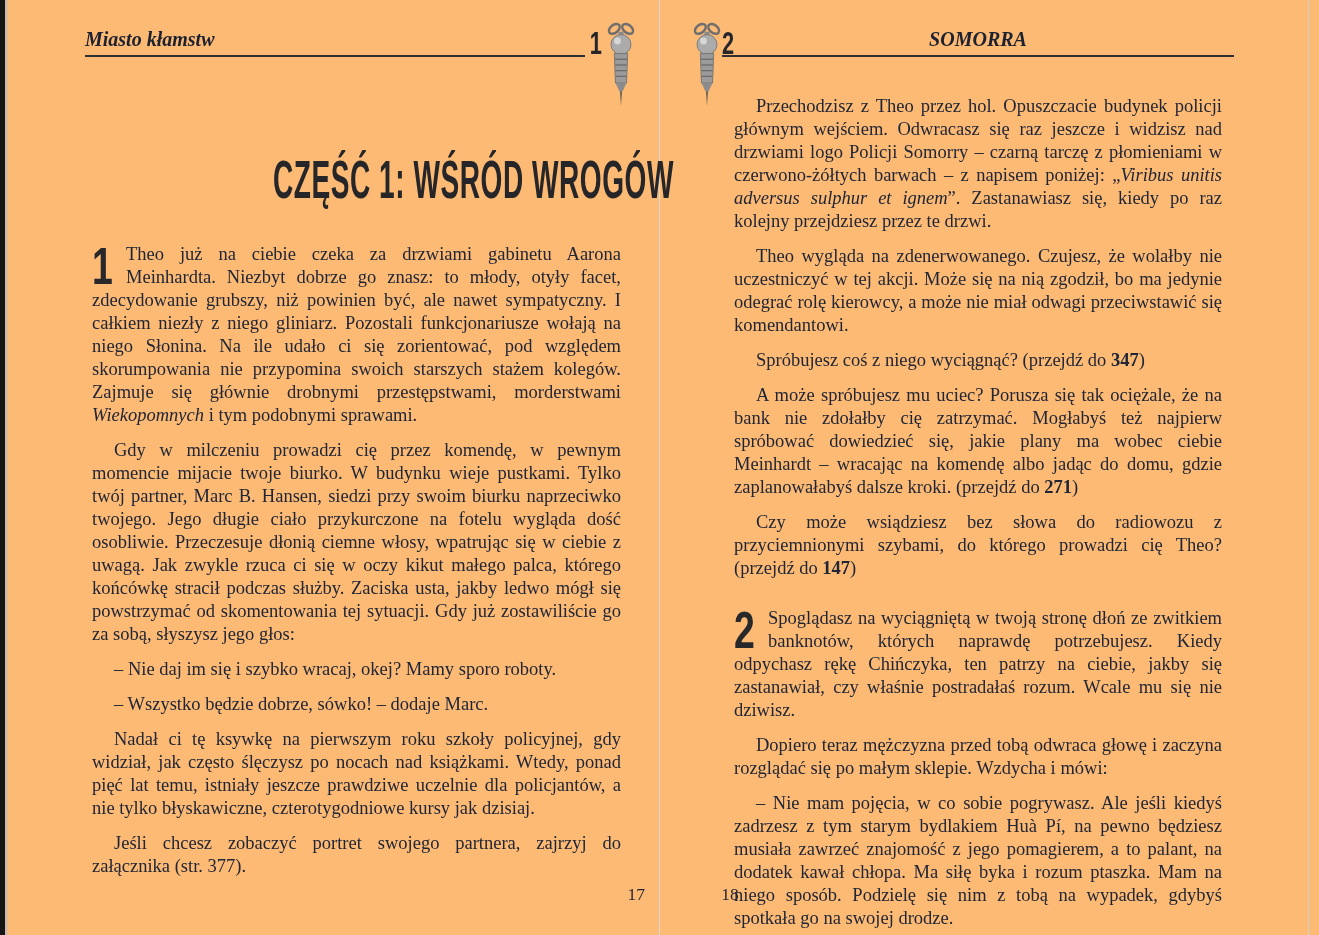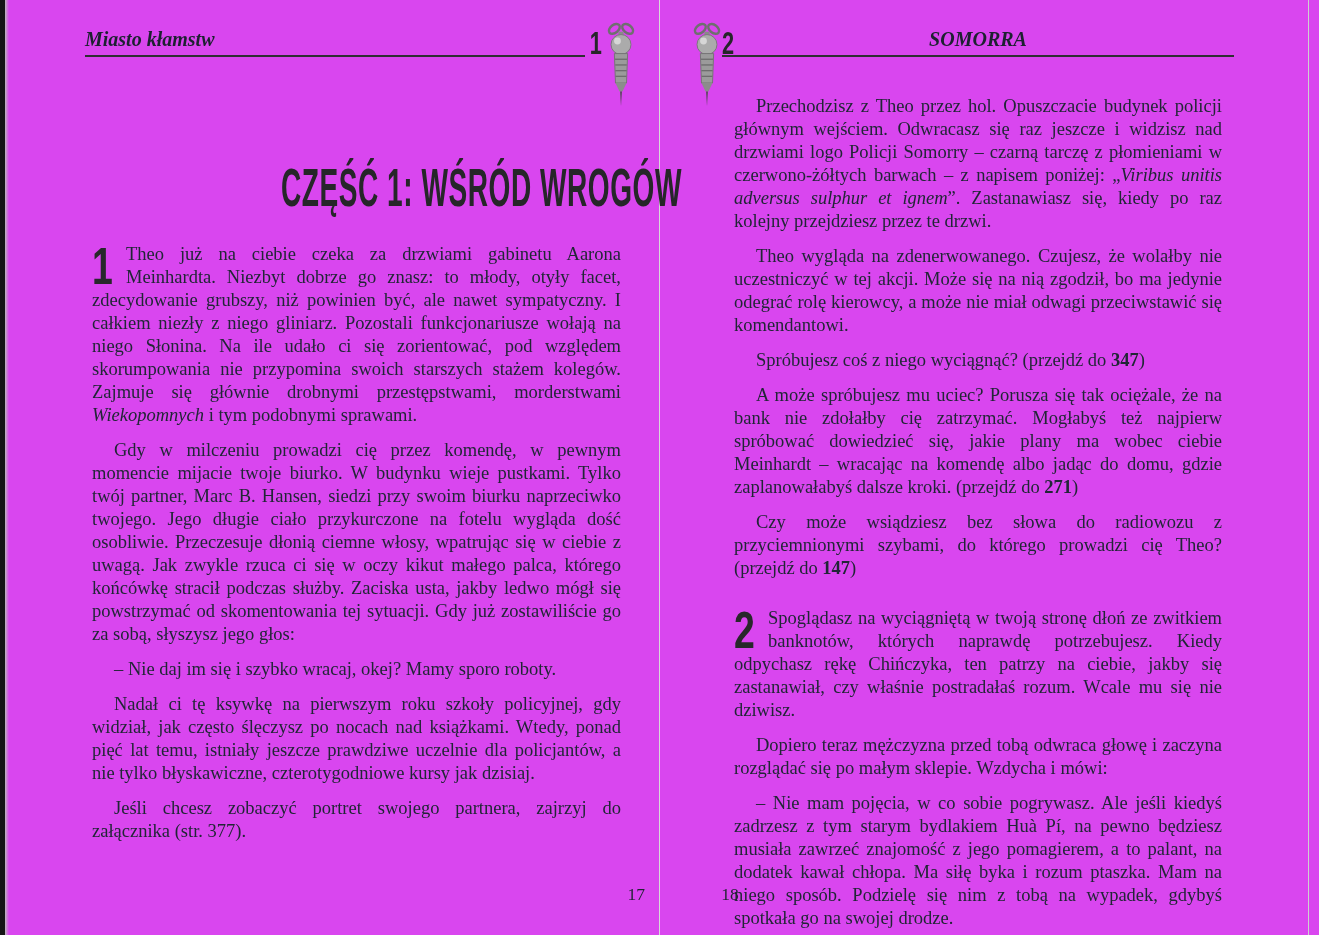--- a/index.html
+++ b/index.html
@@ -3,21 +3,21 @@
 <meta charset="utf-8">
 <style>
   html,body{margin:0;padding:0;}
   body{
     width:1319px;height:935px;overflow:hidden;
     background:#ffffff;
     font-family:"Liberation Serif", serif;
     color:#212636;
     position:relative;
   }
-  .spread{position:absolute;inset:0;background:#d946ef;text-decoration:underline;}
+  .spread{position:absolute;inset:0;background:#fdba74;text-decoration:underline;}
   .edge-left{position:absolute;left:0;top:0;width:5px;height:935px;background:#151515;}
   .edge-left-soft{position:absolute;left:5px;top:0;width:4px;height:935px;background:linear-gradient(90deg,#b9b9b9,rgba(255,255,255,0));}
   .gutter{position:absolute;left:659px;top:0;width:1px;height:935px;background:#d8d8d8;}
   .edge-right{position:absolute;left:1308px;top:0;width:1px;height:935px;background:#cfcfcf;}
 
   .page{position:absolute;top:0;height:935px;}
   .page-left{left:5px;width:654px;}
   .page-right{left:660px;width:648px;}
 
   
@@ -30,21 +30,21 @@
   }
   .rh-num{
     position:absolute;
     font-family:"Liberation Sans", sans-serif;
     font-weight:700;font-size:32px;line-height:1;
     color:#26262a;display:inline-block;
     transform:scaleX(0.68);
   }
 
   .section-title{
-    position:absolute;margin:16px;text-align:center;
+    position:absolute;margin:8px;text-align:center;
     font-family:"Liberation Sans", sans-serif;
     font-weight:700;color:#262629;
     font-size:54px;line-height:1;white-space:nowrap;
   }
   .section-title .condensed{
     display:inline-block;transform:scaleX(0.52);transform-origin:center;
     letter-spacing:1px;
   }
 
   .body-col{
@@ -107,20 +107,21 @@
     </svg>
 
     <h1 class="section-title" style="left:75px;top:144px;width:558px;">
       <span class="condensed">CZĘŚĆ 1: WŚRÓD WROGÓW</span>
     </h1>
 
     <div class="body-col" style="left:75px;top:231px;width:553px;">
         <p class="drop"><span class="dropcap">1</span><span>Theo już na ciebie czeka za drzwiami gabinetu Aarona Meinhardta. Niezbyt dobrze go znasz: to młody, otyły facet, zdecydowanie grubszy, niż powinien być, ale nawet sympatyczny. I całkiem niezły z niego gliniarz. Pozostali funkcjonariusze wołają na niego Słonina. Na ile udało ci się zorientować, pod względem skorumpowania nie przypomina swoich starszych stażem kolegów. Zajmuje się głównie drobnymi przestępstwami, morderstwami </span><span class="it">Wiekopomnych</span><span> i tym podobnymi sprawami.</span></p>
         <p class="indent"><span>Gdy w milczeniu prowadzi cię przez komendę, w pewnym momencie mijacie twoje biurko. W budynku wieje pustkami. Tylko twój partner, Marc B. Hansen, siedzi przy swoim biurku naprzeciwko twojego. Jego długie ciało przykurczone na fotelu wygląda dość osobliwie. Przeczesuje dłonią ciemne włosy, wpatrując się w ciebie z uwagą. Jak zwykle rzuca ci się w oczy kikut małego palca, którego końcówkę stracił podczas służby. Zaciska usta, jakby ledwo mógł się powstrzymać od skomentowania tej sytuacji. Gdy już zostawiliście go za sobą, słyszysz jego głos:</span></p>
         <p class="indent"><span>– Nie daj im się i szybko wracaj, okej? Mamy sporo roboty.</span></p>
+        <p class="indent"><span>– Wszystko będzie dobrze, sówko! – dodaje Marc.</span></p>
         <p class="indent"><span>Nadał ci tę ksywkę na pierwszym roku szkoły policyjnej, gdy widział, jak często ślęczysz po nocach nad książkami. Wtedy, ponad pięć lat temu, istniały jeszcze prawdziwe uczelnie dla policjantów, a nie tylko błyskawiczne, czterotygodniowe kursy jak dzisiaj.</span></p>
         <p class="indent"><span>Jeśli chcesz zobaczyć portret swojego partnera, zajrzyj do załącznika (str. 377).</span></p>
       </div>
 
     <div class="pageno pageno-left">17</div>
   </section>
 
   <section class="page page-right">
     <svg class="syringe" style="left:28px;top:18px;" width="38" height="92" viewBox="0 0 40 92" aria-hidden="true">
       <ellipse cx="13" cy="9" rx="6.5" ry="4.2" transform="rotate(-38 13 9)" fill="none" stroke="#6f6f6f" stroke-width="2.6"></ellipse>

